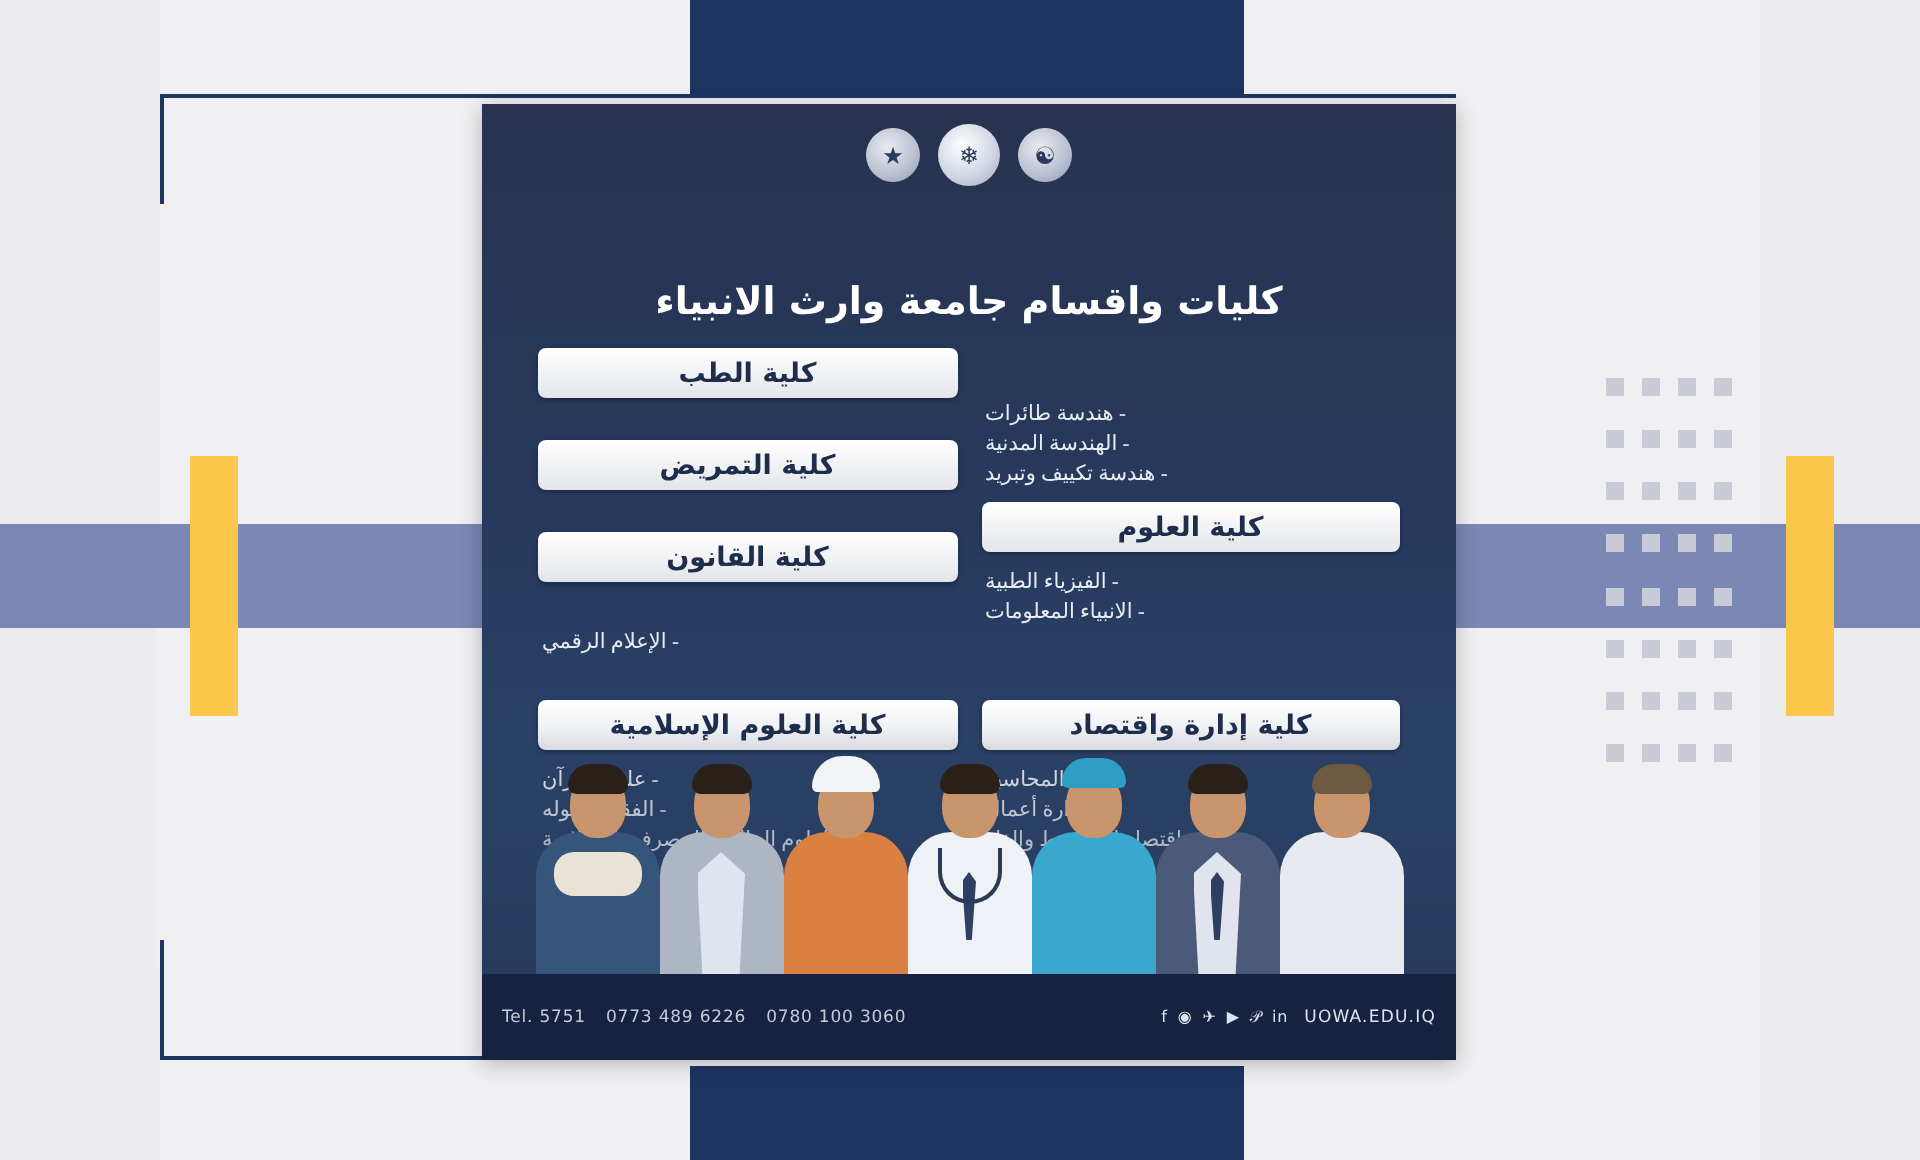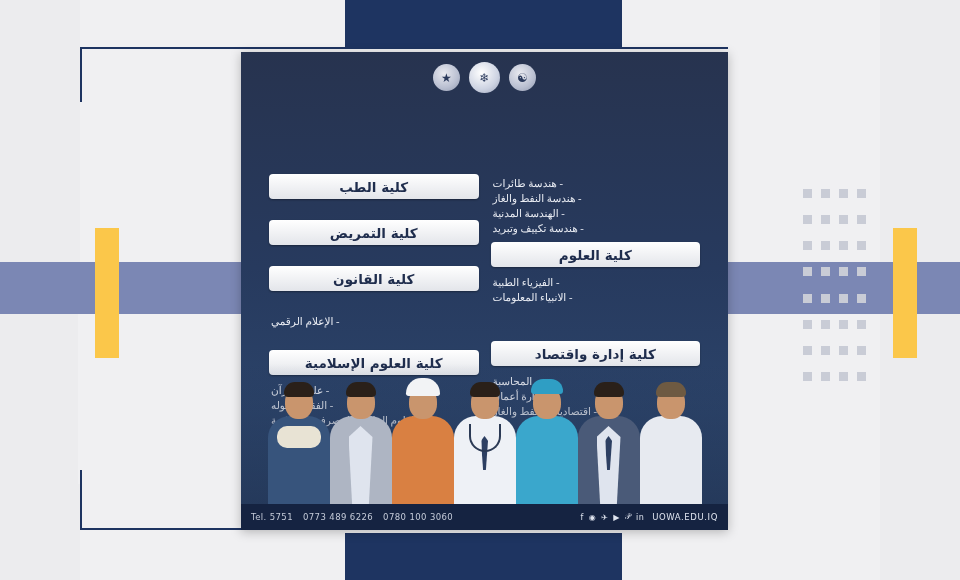--- a/index.html
+++ b/index.html
@@ -142,20 +142,21 @@
     direction: rtl;
   }
 
   .cols {
     position: absolute;
     top: 122px; left: 28px; right: 28px;
     display: flex;
     flex-direction: row-reverse;
     gap: 12px;
     direction: rtl;
+    align-items: flex-end;
   }
   .col { width: 50%; }
 
   .pill {
     height: 25px;
     background: linear-gradient(180deg, #ffffff 0%, #e3e5ea 100%);
     border-radius: 4px;
     box-shadow: 0 1px 2px rgba(0,0,0,.35);
     display: flex; align-items: center; justify-content: center;
     color: #1f2d4d;
@@ -266,21 +267,21 @@
     left: 50%; transform: translateX(-50%);
     bottom: 56px; width: 44px; height: 22px;
     border-radius: 10px;
     background: #e8e3d4;
   }
 
   
   .footer {
     position: absolute;
     left: 0; right: 0; bottom: 0;
-    height: 26px;
+    height: 43px;
     background: #152341;
     display: flex;
     align-items: center;
     justify-content: space-between;
     padding: 0 10px;
     box-sizing: border-box;
     color: #c5cbd9;
     font-size: 8.5px;
     letter-spacing: .4px;
   }
@@ -342,20 +343,21 @@
 </div>
 
 <div class="poster">
 
   <div class="logos">
     <div class="logo">★</div>
     <div class="logo mid">❄</div>
     <div class="logo">☯</div>
   </div>
 
+  <div class="poster-title">كليات واقسام جامعة وارث الانبياء</div>
 
   <div class="cols">
 
     <div class="col">
       <div class="pill">كلية الطب</div>
       <div class="spacer-15"></div>
       <div class="pill">كلية التمريض</div>
       <div class="spacer-15"></div>
       <div class="pill">كلية القانون</div>
       <div class="spacer-15"></div>
@@ -367,21 +369,20 @@
       <div class="deptlist">
         <div>- علوم القرآن</div>
         <div>- الفقه واصوله</div>
         <div>- العلوم المالية والمصرفية الإسلامية</div>
       </div>
     </div>
 
     <div class="col">
       <div class="deptlist">
         <div>- هندسة طائرات</div>
-        <div>- هندسة النفط والغاز</div>
         <div>- الهندسة المدنية</div>
         <div>- هندسة تكييف وتبريد</div>
       </div>
       <div class="pill">كلية العلوم</div>
       <div class="deptlist">
         <div>- الفيزياء الطبية</div>
         <div>- الانبياء المعلومات</div>
       </div>
       <div class="spacer-30"></div>
       <div class="pill">كلية إدارة واقتصاد</div>

